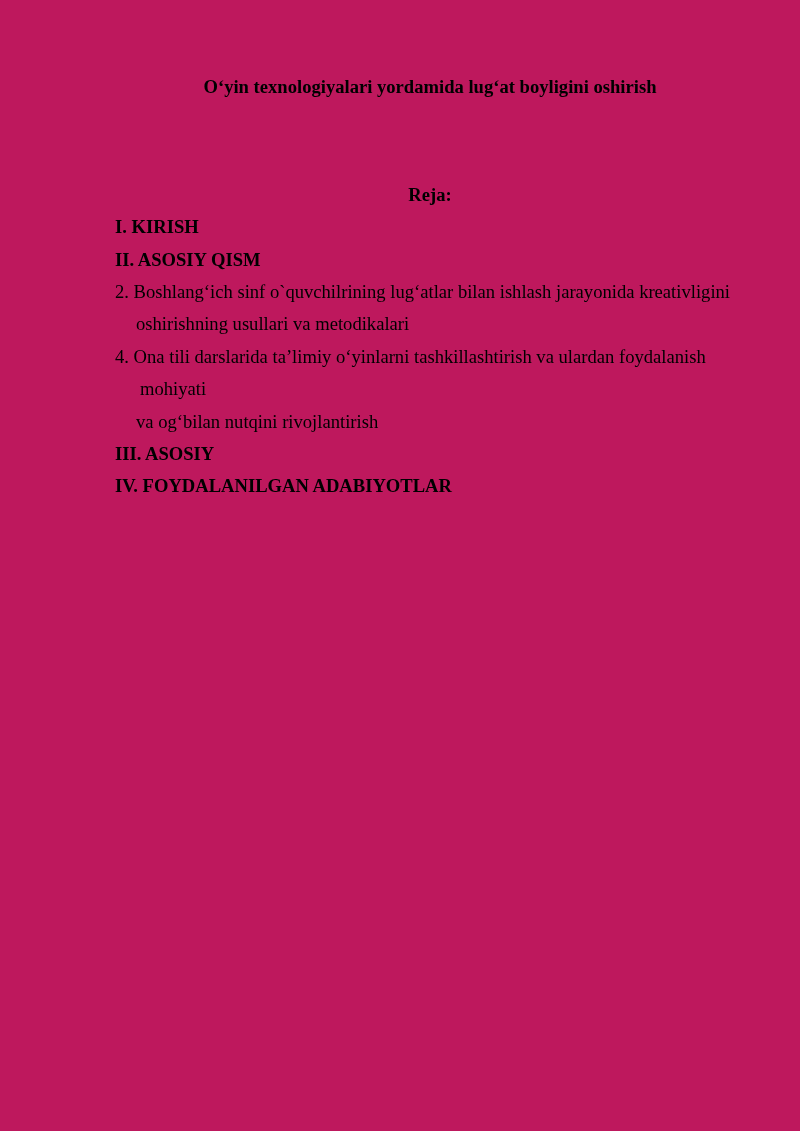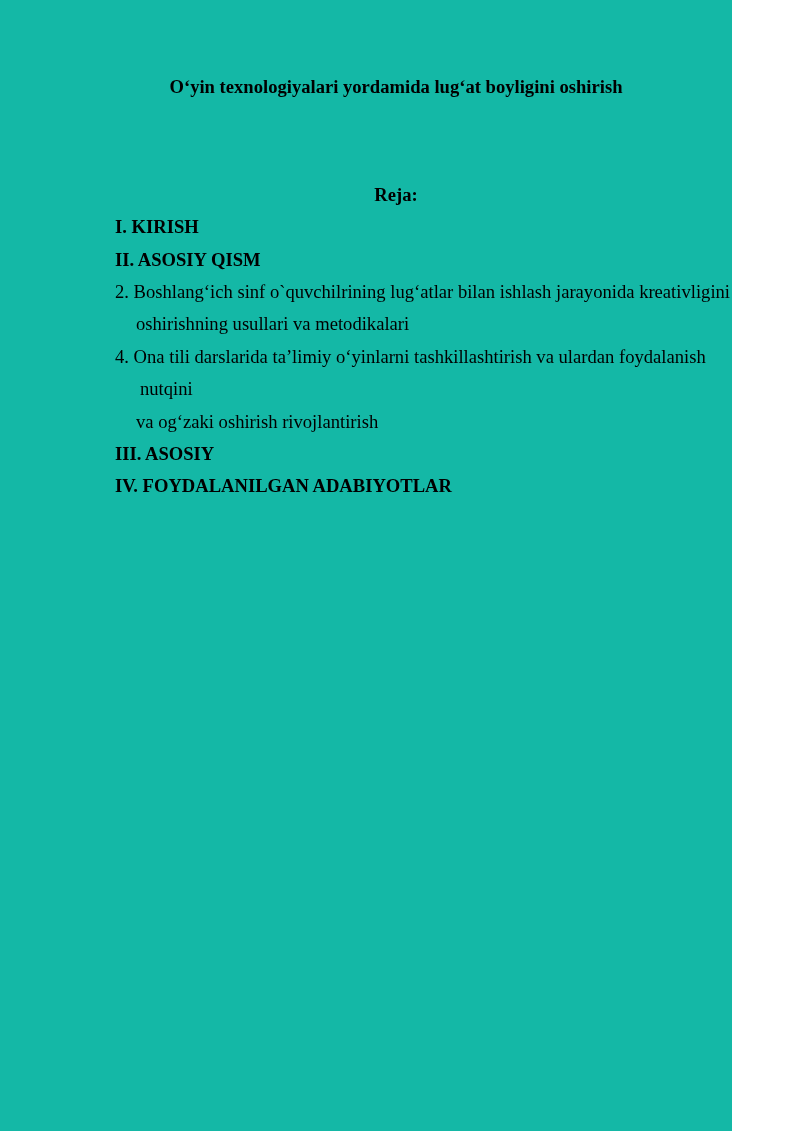--- a/index.html
+++ b/index.html
@@ -8,28 +8,28 @@
     background: #ffffff;
   }
   body {
     width: 800px;
     height: 1131px;
     overflow: hidden;
     position: relative;
   }
   .doc-page {
     box-sizing: border-box;
-    width: 732px;
+    width: 800px;
     height: 1131px;
     padding: 71px 55px 0 115px;
     font-family: "Liberation Serif", "DejaVu Serif", serif;
     font-size: 18.6px;
     line-height: 32.4px;
     color: #000000;
-    background: #14b8a6;
+    background: #be185d;
   }
   .doc-title {
     font-weight: bold;
     text-align: center;
     white-space: nowrap;
   }
   .blank-line {
     height: 32.4px;
   }
   .plan-heading {
@@ -64,21 +64,21 @@
 
   <div class="line bold">II. ASOSIY QISM</div>
 
 
   <div class="line">2. Boshlang‘ich sinf o`quvchilrining lug‘atlar bilan ishlash jarayonida kreativligini</div>
 
   <div class="line cont">oshirishning usullari va metodikalari</div>
 
   <div class="line">4. Ona tili darslarida ta’limiy o‘yinlarni tashkillashtirish va ulardan foydalanish</div>
 
-  <div class="line cont-deep">nutqini</div>
+  <div class="line cont-deep">mohiyati</div>
 
 
-  <div class="line cont">va og‘zaki oshirish rivojlantirish</div>
+  <div class="line cont">va og‘bilan nutqini rivojlantirish</div>
 
   <div class="line bold">III. ASOSIY</div>
 
   <div class="line bold">IV. FOYDALANILGAN ADABIYOTLAR</div>
 </div>
 
 </body></html>

